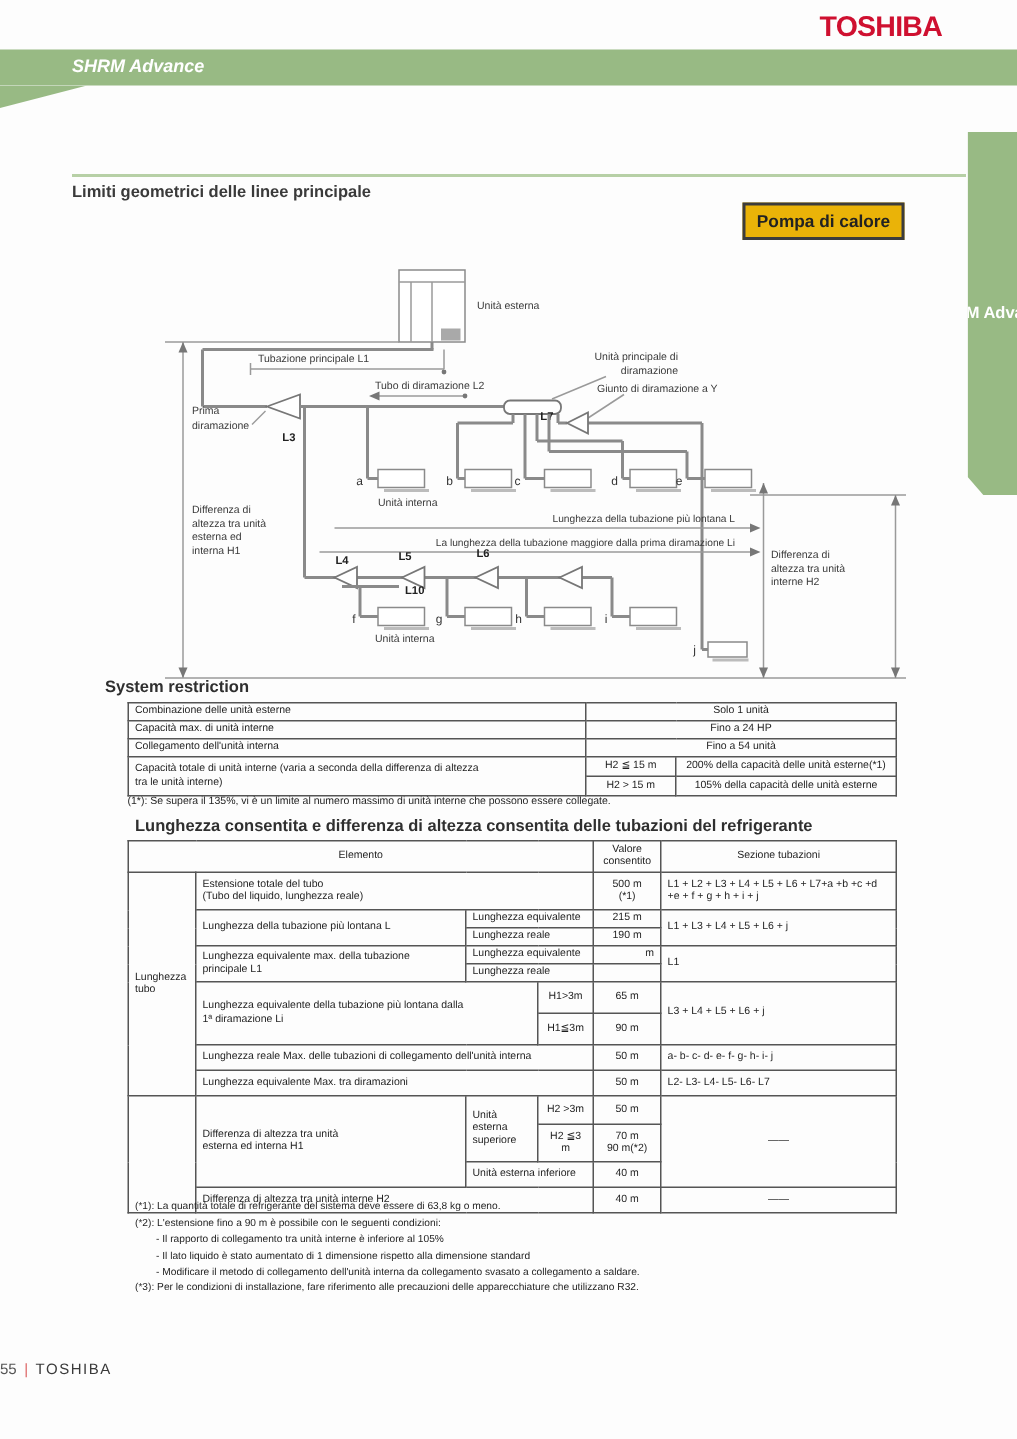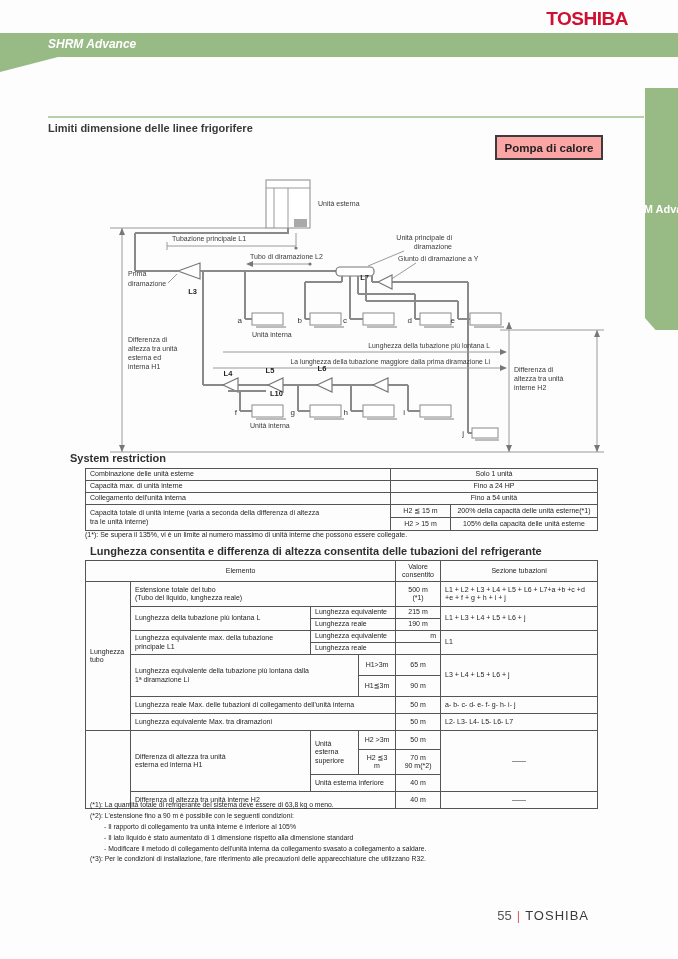--- a/index.html
+++ b/index.html
@@ -14,41 +14,41 @@
   .wedge{top:57px;left:0;width:58px;height:15px;background:#98ba84;clip-path:polygon(0 0,100% 0,0 100%);}
   .sidetab{top:88px;left:645px;width:33px;height:242px;background:#98ba84;
            clip-path:polygon(0 0,100% 0,100% 100%,32% 100%,0 95%);}
   .sidetab span{position:absolute;left:9px;top:50%;transform:translateY(-50%) ;
            writing-mode:vertical-rl;text-orientation:mixed;transform:rotate(180deg) translateY(0);
            color:#fff;font-size:11px;font-weight:bold;white-space:nowrap;}
   .sidetab .vert{position:absolute;left:10px;top:121px;transform:translate(-50%,-50%) rotate(-90deg) ;transform-origin:center;color:#fff;font-size:11px;font-weight:bold;white-space:nowrap;left:16px;}
 
   .rule{top:116px;left:48px;width:596px;height:2px;background:#b7d0a6;}
   .pagetitle{top:122px;left:48px;font-size:11px;font-weight:bold;color:#3a3a3a;}
-  .modebox{top:135px;left:495px;width:104px;height:21px;border:2px solid #3c3c3c;background:#fca5a5;
+  .modebox{top:135px;left:495px;width:104px;height:21px;border:2px solid #3c3c3c;background:#eab308;
            display:flex;align-items:center;justify-content:center;font-size:11.5px;font-weight:bold;color:#222;}
 
   
   .secttitle{left:70px;font-size:11px;font-weight:bold;color:#2f2f2f;}
 
   
   table{border-collapse:collapse;table-layout:fixed;}
   td{border:1px solid #555;padding:0 4px;vertical-align:middle;line-height:1.2;color:#1e1e1e;overflow:hidden;}
   .sr{left:85px;top:468px;width:512px;font-size:7px;}
   .sr td{height:11px;}
   .sr .c{text-align:center;}
   .srnote{left:85px;top:531px;font-size:7px;color:#1e1e1e;}
 
   .lt{left:85px;top:560px;width:512px;font-size:7px;}
   .lt td{height:11px;}
   .lt .c{text-align:center;}
   .notes{left:90px;top:800px;font-size:6.8px;color:#1e1e1e;line-height:1.6;}
   .notes div.ind{padding-left:14px;}
 
-  .footer{left:0;top:908px;width:589px;text-align:right;font-size:13px;color:#555;}
+  .footer{left:0;top:908px;width:589px;text-align:left;font-size:10px;color:#555;}
   .footer .pipe{color:#d66;padding:0 5px;}
   .footer .fb{color:#3a3a3a;letter-spacing:1px;}
 
   
   svg text{font-family:"Liberation Sans",sans-serif;font-size:7px;fill:#3a3a3a;}
   svg .b{font-weight:bold;font-size:7.5px;fill:#222;}
   svg .sm{font-size:6.8px;}
   svg .lt2{font-size:8px;fill:#333;}
   .pipe{stroke:#8a8a8a;stroke-width:2;fill:none;}
   .thin{stroke:#9a9a9a;stroke-width:1;fill:none;}
@@ -63,21 +63,21 @@
 <div class="abs logo">TOSHIBA</div>
 <div class="abs greenbar">
   <span class="tabtxt">SHRM Advance</span>
 </div>
 <div class="abs wedge"></div>
 <div class="abs sidetab">
   <span class="vert">SHRM Advance</span>
 </div>
 
 <div class="abs rule"></div>
-<div class="abs pagetitle">Limiti dimensione delle linee frigorifere</div>
+<div class="abs pagetitle">Limiti geometrici delle linee principale</div>
 <div class="abs modebox">Pompa di calore</div>
 
 <svg class="abs" style="left:0;top:170px;" width="678" height="290" viewBox="0 0 678 290">
 
   <g>
     <rect class="unit" x="266" y="10" width="44" height="48"></rect>
     <line class="thin" x1="266" y1="18" x2="310" y2="18"></line>
     <line class="thin" x1="274" y1="18" x2="274" y2="58"></line>
     <line class="thin" x1="288" y1="18" x2="288" y2="58"></line>
     <rect x="294" y="49" width="13" height="8" fill="#a9a9a9"></rect>

